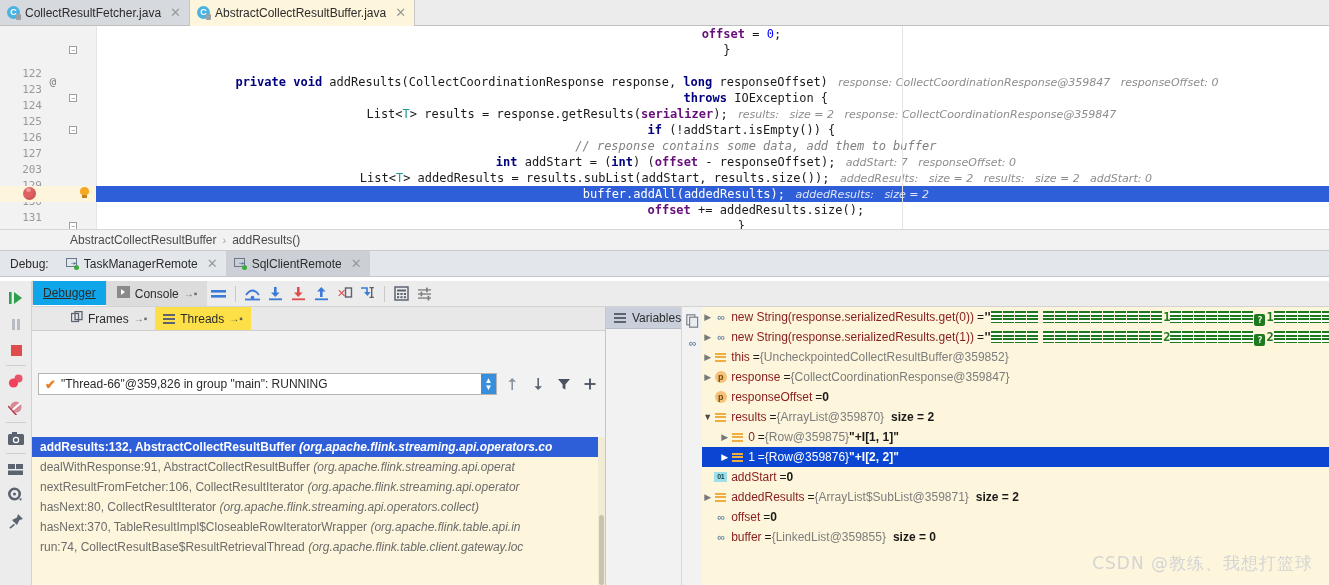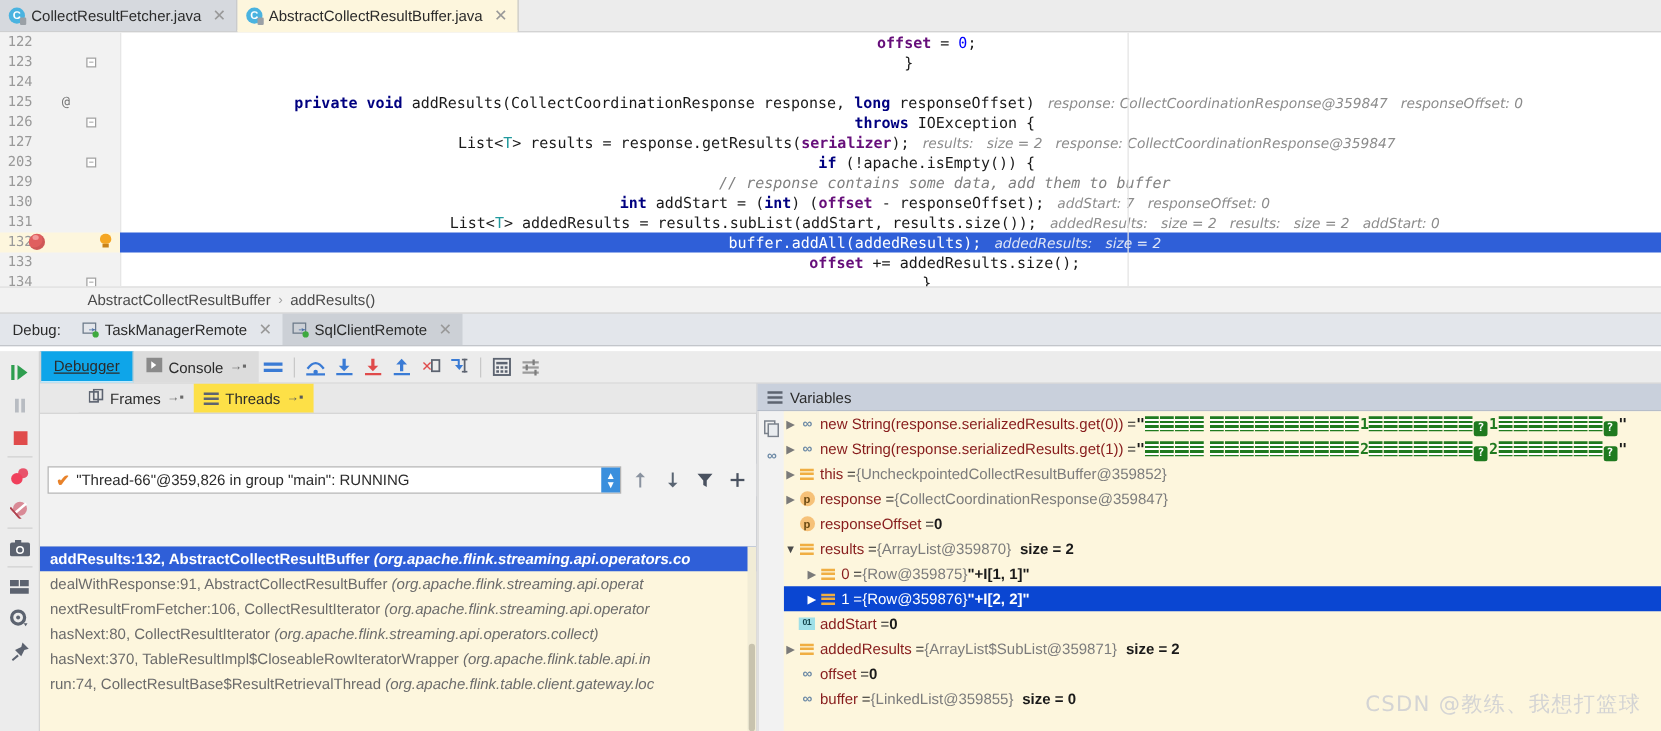--- a/index.html
+++ b/index.html
@@ -26,21 +26,21 @@
   .jicon .lock{position:absolute;right:-1px;bottom:-1px;width:5px;height:6px;background:#9aa0a6;border-radius:1px;}
   .tabclose{color:#999;font-size:13px;margin-left:4px;line-height:1;}
 
   
   .editor{position:relative;height:203px;background:#ffffff;overflow:hidden;}
   .gutter{position:absolute;left:0;top:0;width:96px;height:100%;background:#f2f2f2;border-right:1px solid #e6e6e6;}
   .gutter-inner{position:absolute;left:0;top:0;width:96px;}
   .code-area{position:absolute;left:96px;top:0;right:0;height:100%;}
   .codeline{height:16px;line-height:16px;white-space:pre;font-family:"DejaVu Sans Mono",monospace;font-size:12px;text-align:center;}
   .gline{height:16px;line-height:16px;position:relative;}
-  .lnum{position:absolute;right:70px;font-family:"DejaVu Sans Mono",monospace;font-size:11px;color:#999999;}
+  .lnum{position:absolute;right:54px;font-family:"DejaVu Sans Mono",monospace;font-size:11px;color:#999999;margin-top:40px;}
   .ganno{position:absolute;right:40px;font-family:"DejaVu Sans Mono",monospace;font-size:11px;color:#777;}
   .fold{position:absolute;right:19px;top:4px;width:8px;height:8px;border:1px solid #a0a0a0;color:#707070;
         font-size:7px;line-height:7px;text-align:center;background:#fff;box-sizing:border-box;}
   .breakpoint{position:absolute;right:60px;top:1px;width:13px;height:13px;border-radius:50%;
      background:#e05f5f;box-shadow:inset -2px -2px 0 rgba(0,0,0,.08);}
   .breakpoint:after{content:"";position:absolute;left:3px;top:1px;width:5px;height:4px;border-radius:50%;background:#f29b9b;}
   .bulb{position:absolute;right:6px;top:1px;width:11px;height:12px;}
   .bulb .b1{position:absolute;left:1px;top:0;width:9px;height:8px;border-radius:50% 50% 40% 40%;background:#f5a623;}
   .bulb .b2{position:absolute;left:3px;top:8px;width:5px;height:3px;background:#c8821a;}
   .hl-gut{position:absolute;left:0;right:0;height:16px;background:#fdf6dd;}
@@ -80,21 +80,21 @@
 
   .twtabs{height:25px;display:flex;align-items:stretch;background:#ececec;border-bottom:1px solid #d3d3d3;}
   .twtab{display:flex;align-items:center;gap:5px;padding:0 10px;font-size:12px;color:#2b2b2b;}
   .twtab.active{background:#0ea5e9;border:1px solid #d3d3d3;border-bottom:1px solid #fff;border-top:none;text-decoration:underline;}
   .twtab.inactive{background:#dcdcdc;}
   .tbsep{width:1px;height:16px;background:#c8c8c8;margin:auto 5px;}
   .tbbtn{width:23px;height:25px;display:flex;align-items:center;justify-content:center;}
 
   .panes{flex:1;display:flex;min-height:0;}
   .leftpane{width:573px;display:flex;flex-direction:column;border-right:1px solid #c3c6cb;min-width:0;gap:40px;}
-  .rightpane{flex:1;display:flex;flex-direction:column;min-width:0;}
+  .rightpane{flex:1;display:flex;flex-direction:row;min-width:0;}
 
   .paneheader{height:21px;background:#c9d0dc;display:flex;align-items:center;gap:6px;padding-left:8px;
       font-size:12px;color:#2b2b2b;border-bottom:1px solid #b6bdc9;}
   .hamburger{width:12px;height:10px;display:flex;flex-direction:column;justify-content:space-between;flex:none;}
   .hamburger i{display:block;height:2px;background:#5d6470;}
   .ftabs{height:23px;background:#e8e8e8;display:flex;align-items:stretch;border-bottom:1px solid #cfcfcf;}
   .ftab{display:flex;align-items:center;gap:5px;padding:0 8px;font-size:12px;color:#2b2b2b;}
   .ftab.active{background:#fde047;}
   .ftabfill{flex:1;background:#e8e8e8;}
 
@@ -233,21 +233,21 @@
     </div>
     <div class="code-area">
       <div class="vline" style="left:806px;"></div>
       <div id="codelines">
           <div class="codeline"><span class="pl">        </span><span class="fld">offset</span><span class="pl"> = </span><span class="num">0</span><span class="pl">;</span></div>
           <div class="codeline"><span class="pl">    }</span></div>
           <div class="codeline"><span class="pl"></span></div>
           <div class="codeline"><span class="pl">    </span><span class="kw">private void</span><span class="pl"> addResults(CollectCoordinationResponse response, </span><span class="kw">long</span><span class="pl"> responseOffset)</span><span class="inl">   response: CollectCoordinationResponse@359847   responseOffset: 0</span></div>
           <div class="codeline"><span class="pl">            </span><span class="kw">throws</span><span class="pl"> IOException {</span></div>
           <div class="codeline"><span class="pl">        List&lt;</span><span class="typ">T</span><span class="pl">&gt; results = response.getResults(</span><span class="fld">serializer</span><span class="pl">);</span><span class="inl">   results:   size = 2   response: CollectCoordinationResponse@359847</span></div>
-          <div class="codeline"><span class="pl">        </span><span class="kw">if</span><span class="pl"> (!apache.isEmpty()) {</span></div>
+          <div class="codeline"><span class="pl">        </span><span class="kw">if</span><span class="pl"> (!addStart.isEmpty()) {</span></div>
           <div class="codeline"><span class="pl">            </span><span class="cmt">// response contains some data, add them to buffer</span></div>
           <div class="codeline"><span class="pl">            </span><span class="kw">int</span><span class="pl"> addStart = (</span><span class="kw">int</span><span class="pl">) (</span><span class="fld">offset</span><span class="pl"> - responseOffset);</span><span class="inl">   addStart: 7   responseOffset: 0</span></div>
           <div class="codeline"><span class="pl">            List&lt;</span><span class="typ">T</span><span class="pl">&gt; addedResults = results.subList(addStart, results.size());</span><span class="inl">   addedResults:   size = 2   results:   size = 2   addStart: 0</span></div>
           <div class="codeline onblue" style="background: rgb(47, 95, 216);"><span class="pl">            buffer.addAll(addedResults);</span><span class="inl">   addedResults:   size = 2</span></div>
           <div class="codeline"><span class="pl">            </span><span class="fld">offset</span><span class="pl"> += addedResults.size();</span></div>
           <div class="codeline"><span class="pl">        }</span></div>
         </div>
     </div>
   </div>
 

